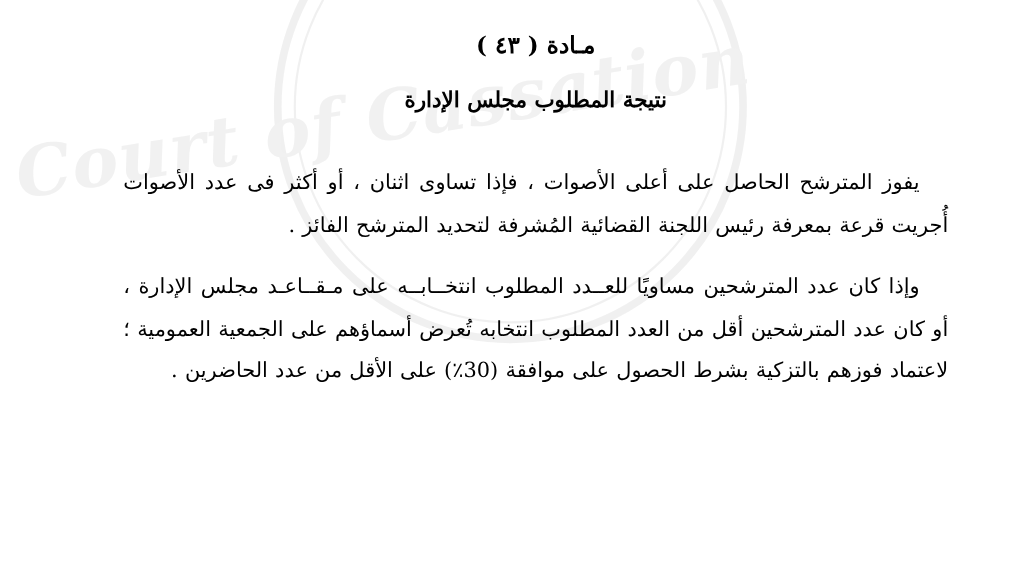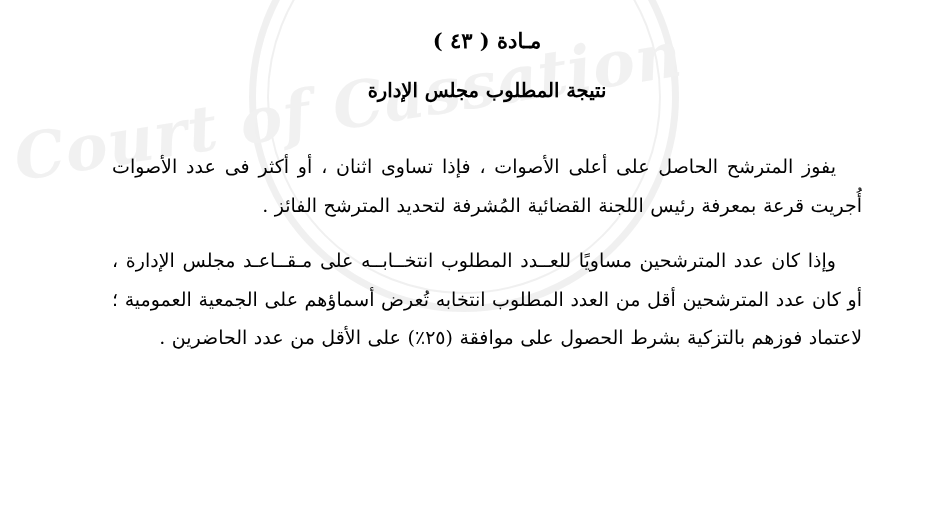--- a/index.html
+++ b/index.html
@@ -114,15 +114,15 @@
 <div id="page">
 
   <div class="top-rule"></div>
 
   <div class="doc-article-number">مـادة ( ٤٣ )</div>
 
   <div class="doc-heading">نتيجة المطلوب مجلس الإدارة</div>
 
   <p class="doc-paragraph p1">يفوز المترشح الحاصل على أعلى الأصوات ، فإذا تساوى اثنان ، أو أكثر فى عدد الأصوات أُجريت قرعة بمعرفة رئيس اللجنة القضائية المُشرفة لتحديد المترشح الفائز .</p>
 
-  <p class="doc-paragraph p2">وإذا كان عدد المترشحين مساويًا للعــدد المطلوب انتخــابــه على مـقــاعـد مجلس الإدارة ، أو كان عدد المترشحين أقل من العدد المطلوب انتخابه تُعرض أسماؤهم على الجمعية العمومية ؛ لاعتماد فوزهم بالتزكية بشرط الحصول على موافقة (٢٥٪) على الأقل من عدد الحاضرين .</p>
+  <p class="doc-paragraph p2">وإذا كان عدد المترشحين مساويًا للعــدد المطلوب انتخــابــه على مـقــاعـد مجلس الإدارة ، أو كان عدد المترشحين أقل من العدد المطلوب انتخابه تُعرض أسماؤهم على الجمعية العمومية ؛ لاعتماد فوزهم بالتزكية بشرط الحصول على موافقة (30٪) على الأقل من عدد الحاضرين .</p>
 
 </div>
 
 </body></html>

